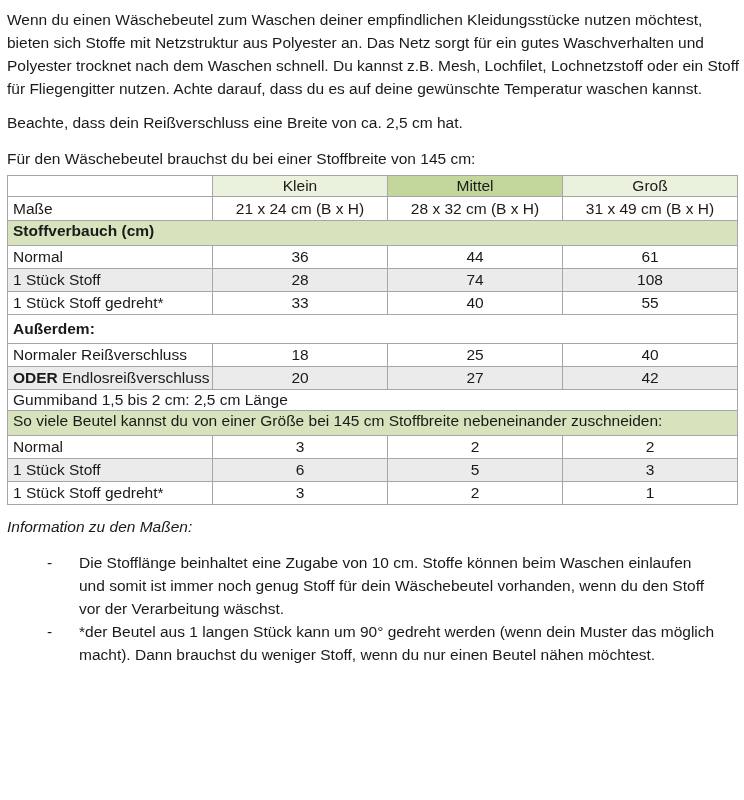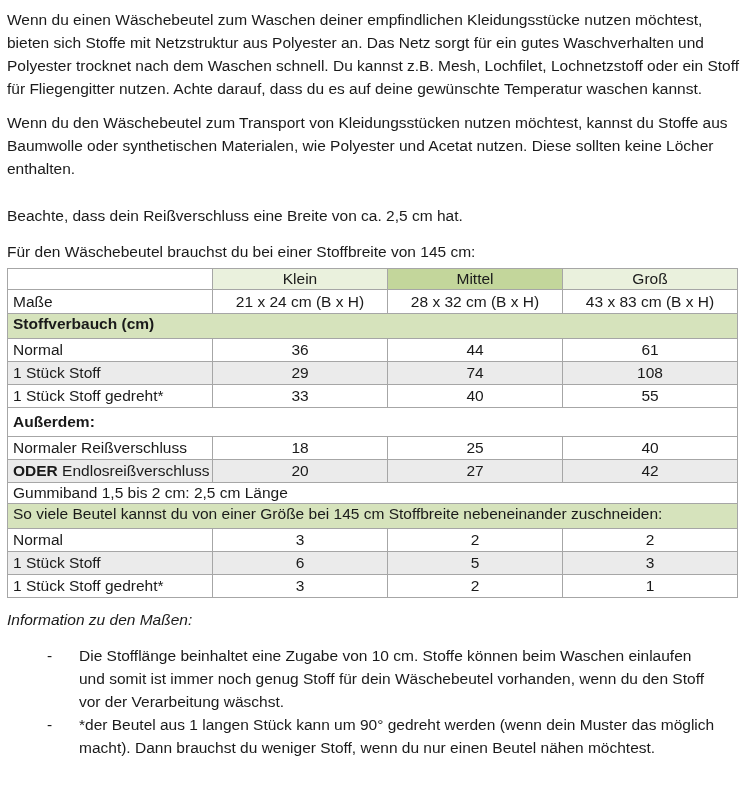--- a/index.html
+++ b/index.html
@@ -64,21 +64,20 @@
   .bullet .btext{flex:1;max-width:640px;white-space:normal;}
   b.inline-bold{font-weight:bold;}
 </style>
 </head>
 <body>
 
 <div class="page">
 
   <p class="para p1">Wenn du einen Wäschebeutel zum Waschen deiner empfindlichen Kleidungsstücke nutzen möchtest, bieten sich Stoffe mit Netzstruktur aus Polyester an. Das Netz sorgt für ein gutes Waschverhalten und Polyester trocknet nach dem Waschen schnell. Du kannst z.B. Mesh, Lochfilet, Lochnetzstoff oder ein Stoff für Fliegengitter nutzen. Achte darauf, dass du es auf deine gewünschte Temperatur waschen kannst.</p>
 
-  <p class="para p2">Wenn du den Wäschebeutel zum Transport von Kleidungsstücken nutzen möchtest, kannst du Stoffe aus Baumwolle oder synthetischen Materialen, wie Polyester und Acetat nutzen. Diese sollten keine Löcher enthalten.</p>
 
   <p class="para p3">Beachte, dass dein Reißverschluss eine Breite von ca. 2,5 cm hat.</p>
 
   <p class="para intro">Für den Wäschebeutel brauchst du bei einer Stoffbreite von 145 cm:</p>
 
   <table>
     <colgroup>
       <col class="c1">
         <col class="c2">
         <col class="c3">
@@ -88,34 +87,34 @@
         <tr class="r-colhead">
       <td></td>
       <td class="bg-light">Klein</td>
       <td class="bg-mid">Mittel</td>
       <td class="bg-light">Groß</td>
     </tr>
     <tr class="r-masse">
       <td class="label">Maße</td>
       <td class="val">21 x 24 cm (B x H)</td>
       <td class="val">28 x 32 cm (B x H)</td>
-      <td class="val">43 x 83 cm (B x H)</td>
+      <td class="val">31 x 49 cm (B x H)</td>
     </tr>
     <tr class="r-section">
       <td colspan="4">Stoffverbauch (cm)</td>
     </tr>
     <tr class="r-data">
       <td class="label">Normal</td>
       <td class="val">36</td>
       <td class="val">44</td>
       <td class="val">61</td>
     </tr>
     <tr class="r-data gray">
       <td class="label">1 Stück Stoff</td>
-      <td class="val">29</td>
+      <td class="val">28</td>
       <td class="val">74</td>
       <td class="val">108</td>
     </tr>
     <tr class="r-data">
       <td class="label">1 Stück Stoff gedreht*</td>
       <td class="val">33</td>
       <td class="val">40</td>
       <td class="val">55</td>
     </tr>
     <tr class="r-ausserdem">

